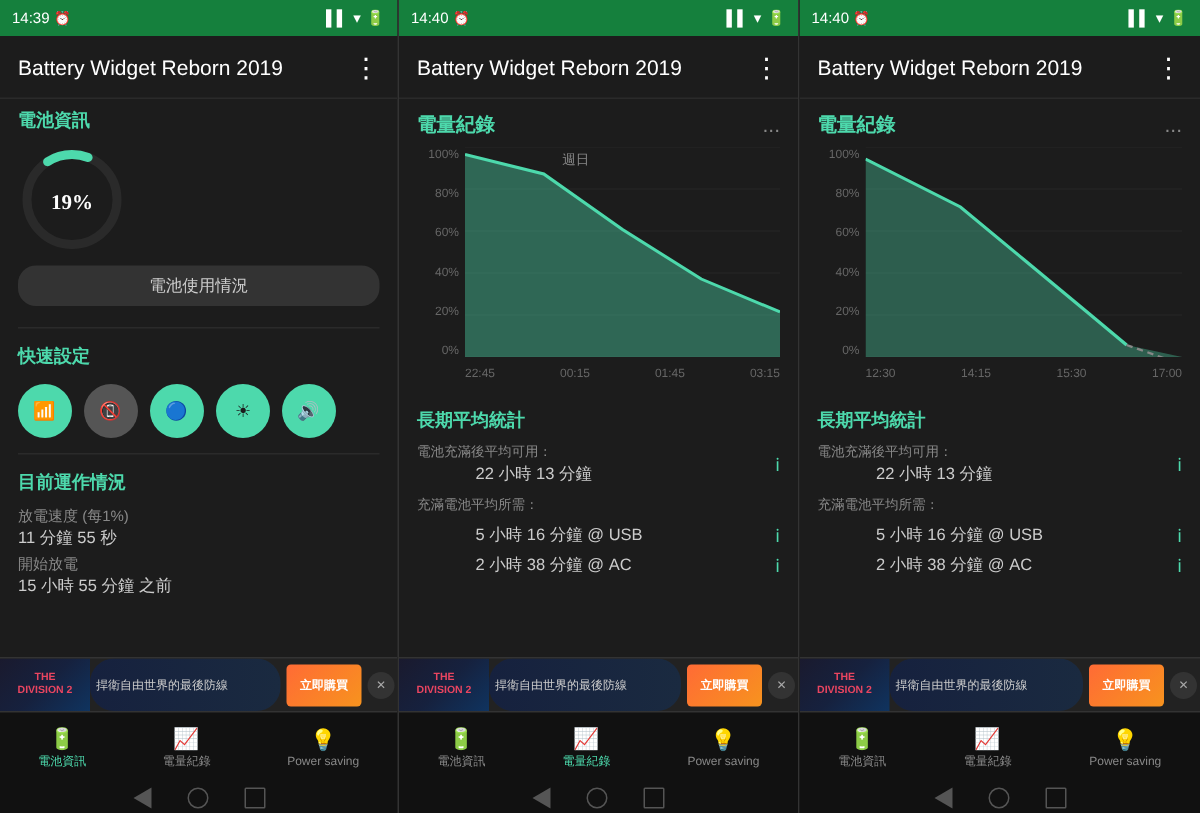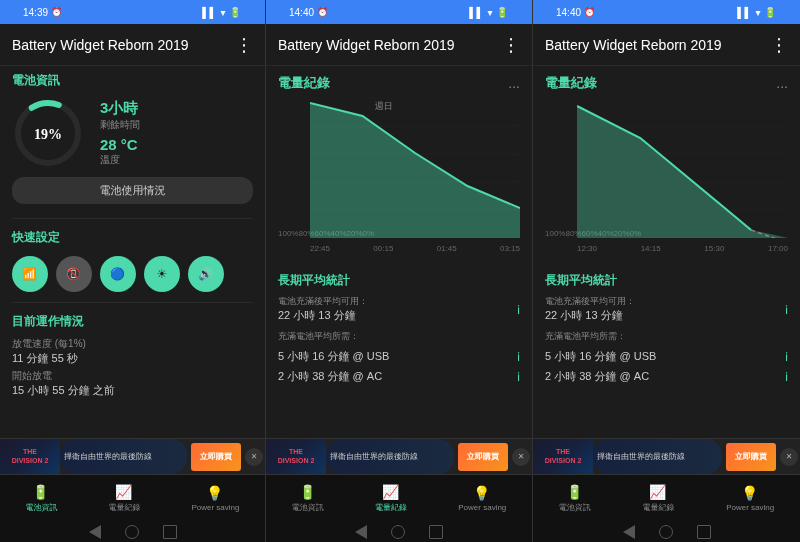--- a/index.html
+++ b/index.html
@@ -20,25 +20,25 @@
       background: #1c1c1c;
       display: flex;
       flex-direction: column;
       border-right: 1px solid #333;
       overflow: hidden;
     }
 
     
     .status-bar {
       height: 24px;
-      background: #3b82f6;
+      background: #15803d;
       display: flex;
       align-items: center;
       justify-content: space-between;
-      padding: 0 23px;
+      padding: 0 8px;
       font-size: 10px;
       color: #fff;
       flex-shrink: 0;
     }
     .status-bar-left { display: flex; align-items: center; gap: 3px; }
     .status-bar-right { display: flex; align-items: center; gap: 4px; }
 
     
     .app-bar {
       background: #1c1c1c;
@@ -345,20 +345,21 @@
       background: #1c1c1c;
     }
 
     .chart-y-axis {
       position: absolute;
       left: 0;
       top: 0;
       bottom: 20px;
       width: 32px;
       display: flex;
+      flex-direction: column;
       justify-content: space-between;
       align-items: flex-end;
       padding-right: 4px;
     }
     .chart-y-label {
       color: #666;
       font-size: 8px;
     }
     .chart-x-axis {
       position: absolute;
@@ -415,20 +416,21 @@
     .stats-item-text {
       flex: 1;
     }
     .stats-item-label {
       color: #888;
       font-size: 9px;
     }
     .stats-item-value {
       color: #ccc;
       font-size: 11px;
+      margin-left: 39px;
     }
 
     
     .divider {
       height: 1px;
       background: #2a2a2a;
       margin: 4px 12px;
     }
 
     
@@ -464,30 +466,20 @@
     <div class="section-title">電池資訊</div>
     <div class="battery-info-section">
       <div class="battery-circle-row">
 
         <div class="battery-circle" style="background:none; border:none;">
           <svg class="battery-svg" viewBox="0 0 72 72">
             <circle cx="36" cy="36" r="30" fill="none" stroke="#2a2a2a" stroke-width="6"></circle>
             <circle cx="36" cy="36" r="30" fill="none" stroke="#4dd9ac" stroke-width="6" stroke-dasharray="34 160" stroke-dashoffset="23" stroke-linecap="round" transform="rotate(-90 36 36)"></circle>
             <text x="36" y="42" text-anchor="middle" fill="#fff" font-size="14" font-weight="bold">19%</text>
           </svg>
-        </div>
-        <div class="battery-stats">
-          <div class="battery-stat-item">
-            <span class="battery-stat-value">3小時</span>
-            <span class="battery-stat-label">剩餘時間</span>
-          </div>
-          <div class="battery-stat-item">
-            <span class="battery-stat-value">28 °C</span>
-            <span class="battery-stat-label">溫度</span>
-          </div>
         </div>
       </div>
       <button class="usage-btn">電池使用情況</button>
     </div>
 
     <div class="divider"></div>
 
     <div class="section-title">快速設定</div>
     <div class="quick-settings-row">
       <div class="qs-btn">

